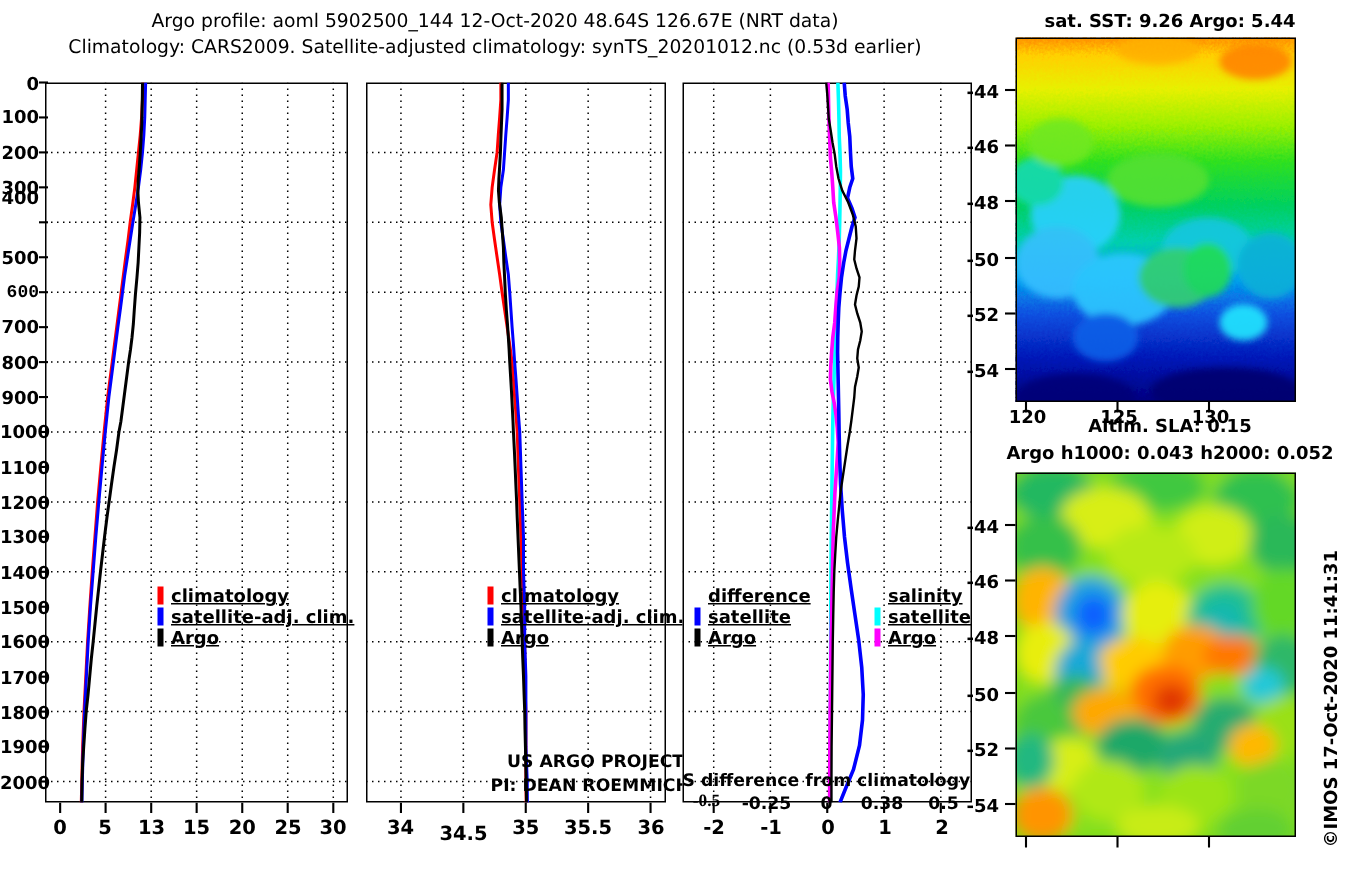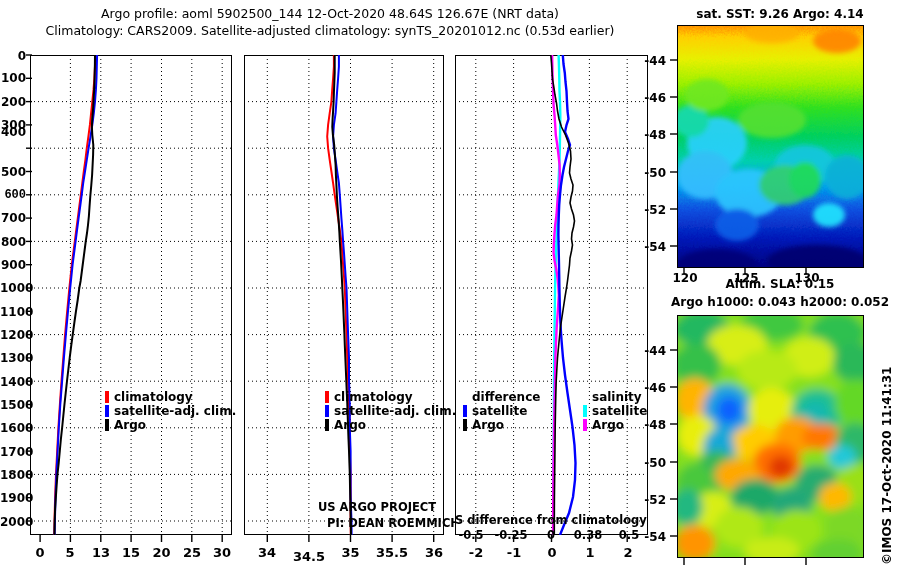--- a/index.html
+++ b/index.html
@@ -5,35 +5,35 @@
   html,body{margin:0;padding:0;background:#ffffff;}
   body{width:900px;height:580px;position:relative;overflow:hidden;
        font-family:"DejaVu Sans","Liberation Sans",sans-serif;color:#000;}
   .abs{position:absolute;}
   .ttl{font-size:12.5px;font-weight:400;text-align:center;white-space:nowrap;}
   .panel{position:absolute;border:1.5px solid #000;background:#fff;box-sizing:border-box;}
   .ylab{position:absolute;font-size:12px;font-weight:700;text-align:right;white-space:nowrap;}
   .xlab{position:absolute;font-size:13px;font-weight:700;text-align:center;white-space:nowrap;}
   .xlab2{position:absolute;font-size:11.5px;font-weight:700;text-align:center;white-space:nowrap;}
   .legend{position:absolute;font-size:12px;font-weight:700;white-space:nowrap;}
-  .legrow{display:flex;align-items:center;height:14px;}
+  .legrow{display:flex;align-items:center;height:14px;text-decoration:underline;}
   .swatch{width:4px;height:12px;margin-right:5px;display:inline-block;}
   .creditline{position:absolute;font-size:11.5px;font-weight:700;color:#000;white-space:nowrap;}
   .maptitle{position:absolute;font-size:12px;font-weight:700;white-space:nowrap;text-align:center;}
   .vcredit{position:absolute;font-size:12px;font-weight:700;white-space:nowrap;
            transform-origin:0 0;transform:rotate(-90deg);}
   svg{display:block;}
 </style>
 </head>
 <body>
 
 <div class="abs ttl" style="left:0;top:6px;width:660px;">Argo profile: aoml 5902500_144 12-Oct-2020 48.64S 126.67E (NRT data)</div>
 <div class="abs ttl" style="left:0;top:23px;width:660px;">Climatology: CARS2009. Satellite-adjusted climatology: synTS_20201012.nc (0.53d earlier)</div>
 
-<div class="maptitle" style="left:660px;top:7px;width:240px;">sat. SST: 9.26 Argo: 4.14</div>
+<div class="maptitle" style="left:660px;top:7px;width:240px;">sat. SST: 9.26 Argo: 5.44</div>
 <div class="maptitle" style="left:660px;top:277px;width:240px;">Altim. SLA: 0.15</div>
 <div class="maptitle" style="left:660px;top:295px;width:240px;">Argo h1000: 0.043 h2000: 0.052</div>
 
 <div class="panel" style="left:30px;top:55px;width:202px;height:480px;"></div>
 <svg class="abs" width="202" height="480" style="left:30px;top:55px;">
   <g stroke="#000" stroke-width="1" stroke-dasharray="1,3" fill="none">
     <line x1="40.4" y1="0" x2="40.4" y2="480"></line>
     <line x1="70.8" y1="0" x2="70.8" y2="480"></line>
     <line x1="101.1" y1="0" x2="101.1" y2="480"></line>
     <line x1="131.5" y1="0" x2="131.5" y2="480"></line>
@@ -190,21 +190,21 @@
   </div>
   <div class="legrow">
     <span class="swatch" style="background:#0000ff;"></span>
     <span>satellite-adj. clim.</span>
   </div>
   <div class="legrow">
     <span class="swatch" style="background:#000000;"></span>
     <span>Argo</span>
   </div>
 </div>
-<div class="creditline" style="left:318px;top:500px;">US ARGO PROJECT</div>
+<div class="creditline" style="left:338px;top:500px;">US ARGO PROJECT</div>
 <div class="creditline" style="left:327px;top:516px;">PI: DEAN ROEMMICH</div>
 
 <div class="panel" style="left:455px;top:55px;width:193px;height:480px;"></div>
 <svg class="abs" width="193" height="480" style="left:455px;top:55px;">
   <g stroke="#000" stroke-width="1" stroke-dasharray="1,3" fill="none">
     <line x1="20.8" y1="0" x2="20.8" y2="480"></line>
     <line x1="58.6" y1="0" x2="58.6" y2="480"></line>
     <line x1="96.5" y1="0" x2="96.5" y2="480"></line>
     <line x1="134.4" y1="0" x2="134.4" y2="480"></line>
     <line x1="172.2" y1="0" x2="172.2" y2="480"></line>
@@ -224,21 +224,21 @@
 
   <polyline fill="none" stroke="#ff00ff" stroke-width="2.4" points="97.1,0 97.3,10 97.5,20 97.8,30 98.2,40 98.6,50 99.5,60 100.2,70 100.8,80 102.3,90 103.5,100 104.6,110 104.8,120 104.5,130 103.0,140 102.2,150 101.5,160 100.2,170 99.4,180 98.8,190 98.6,198 99.6,206 101.2,214 102.4,222 103.2,230 103.8,240 103.2,250 102.4,262 101.6,274 101.0,288 100.5,300 100.2,315 99.9,330 99.6,345 99.3,360 99.0,375 98.8,390 98.6,405 98.4,420 98.3,435 98.2,450 98.1,466 98.1,480"></polyline>
 
   <polyline fill="none" stroke="#0000ff" stroke-width="2.4" points="107.8,0 108.5,9 109.8,18 110.5,27 111.5,36 112.0,47 112.5,56 113.5,64 111.5,70 110.0,77 113.0,84 115.0,90 113.0,96 111.0,104 109.0,112 107.5,120 106.0,130 105.0,140 104.2,150 103.8,160 103.5,170 103.4,180 103.6,190 103.8,200 104.0,210 104.2,220 104.4,233 104.8,250 105.4,268 106.5,285 108.0,303 110.0,320 112.5,338 115.0,355 117.5,372 119.5,390 120.5,408 120.0,425 118.0,442 114.0,458 109.0,470 105.0,480"></polyline>
 
   <polyline fill="none" stroke="#000000" stroke-width="1.6" points="95.8,0 96.5,8 97.0,16 97.5,24 98.8,32 100.0,40 101.5,48 102.5,56 104.0,64 106.5,72 110.5,80 113.5,88 115.5,96 116.0,104 115.0,112 114.5,118 116.0,124 118.0,130 117.5,136 116.0,142 115.0,148 116.5,154 118.5,160 119.5,166 118.5,172 117.0,178 116.5,184 117.5,190 116.5,196 115.0,203 114.5,210 113.5,218 112.5,226 111.5,233 110.0,242 108.5,252 107.0,262 105.5,272 104.5,282 103.5,292 102.5,303 101.8,315 101.2,326 100.8,340 100.5,355 100.2,372 100.0,390 99.8,408 99.6,425 99.4,443 99.3,466 99.3,480"></polyline>
 </svg>
 
 <div class="xlab2" style="left:455px;top:513px;width:153px;">S difference from climatology</div>
 <div>
-  <div class="xlab2" style="left:449px;top:528px;width:44px;">-0.5</div>
+  <div class="xlab2" style="left:449px;top:528px;width:44px;font-family:Liberation Serif, serif;">-0.5</div>
   <div class="xlab2" style="left:486px;top:528px;width:50px;">-0.25</div>
   <div class="xlab2" style="left:531px;top:528px;width:40px;">0</div>
   <div class="xlab2" style="left:563px;top:528px;width:50px;">0.38</div>
   <div class="xlab2" style="left:607px;top:528px;width:44px;">0.5</div>
 </div>
 <svg class="abs" width="195" height="9" style="left:455px;top:535px;">
   <g stroke="#000" stroke-width="1.4">
     <line x1="20.8" y1="0" x2="20.8" y2="7"></line>
       <line x1="58.6" y1="0" x2="58.6" y2="7"></line>
     <line x1="96.5" y1="0" x2="96.5" y2="7"></line>

